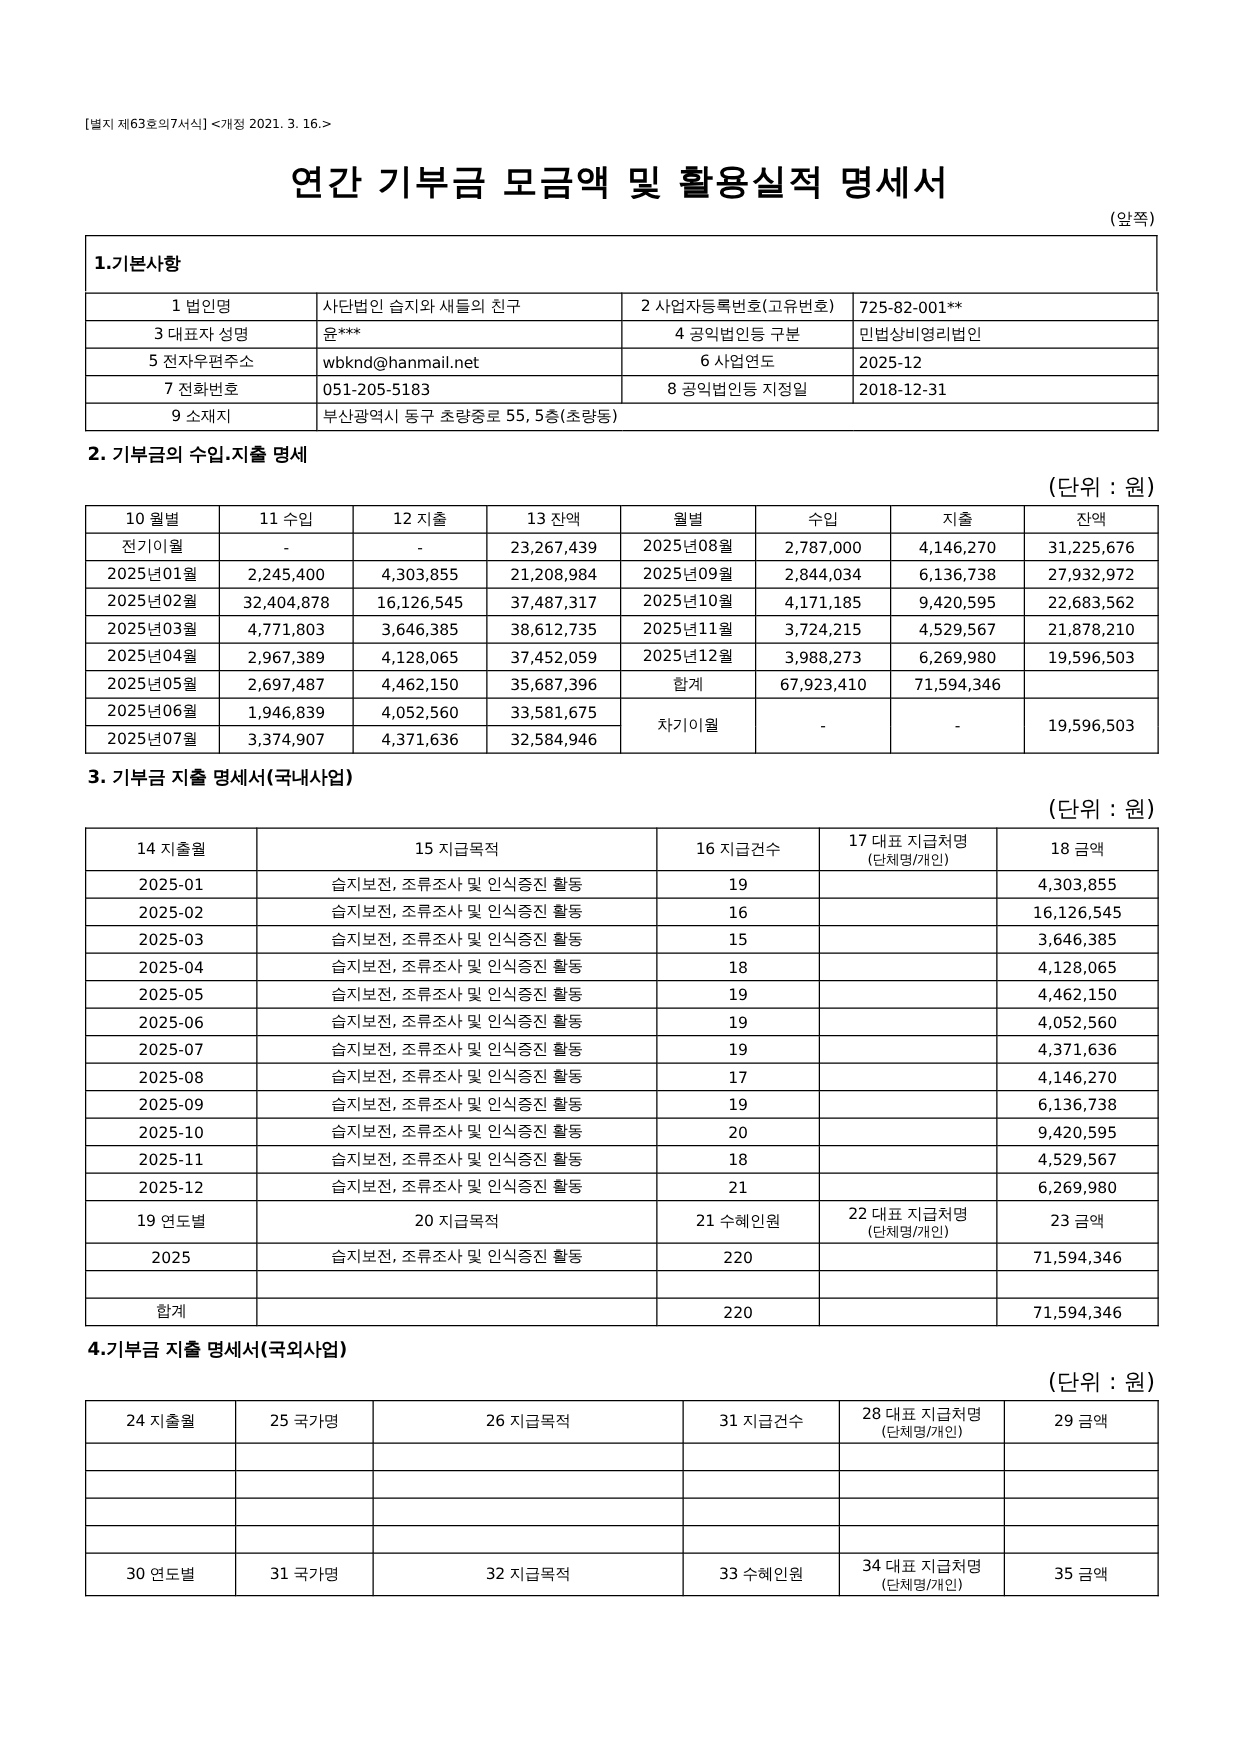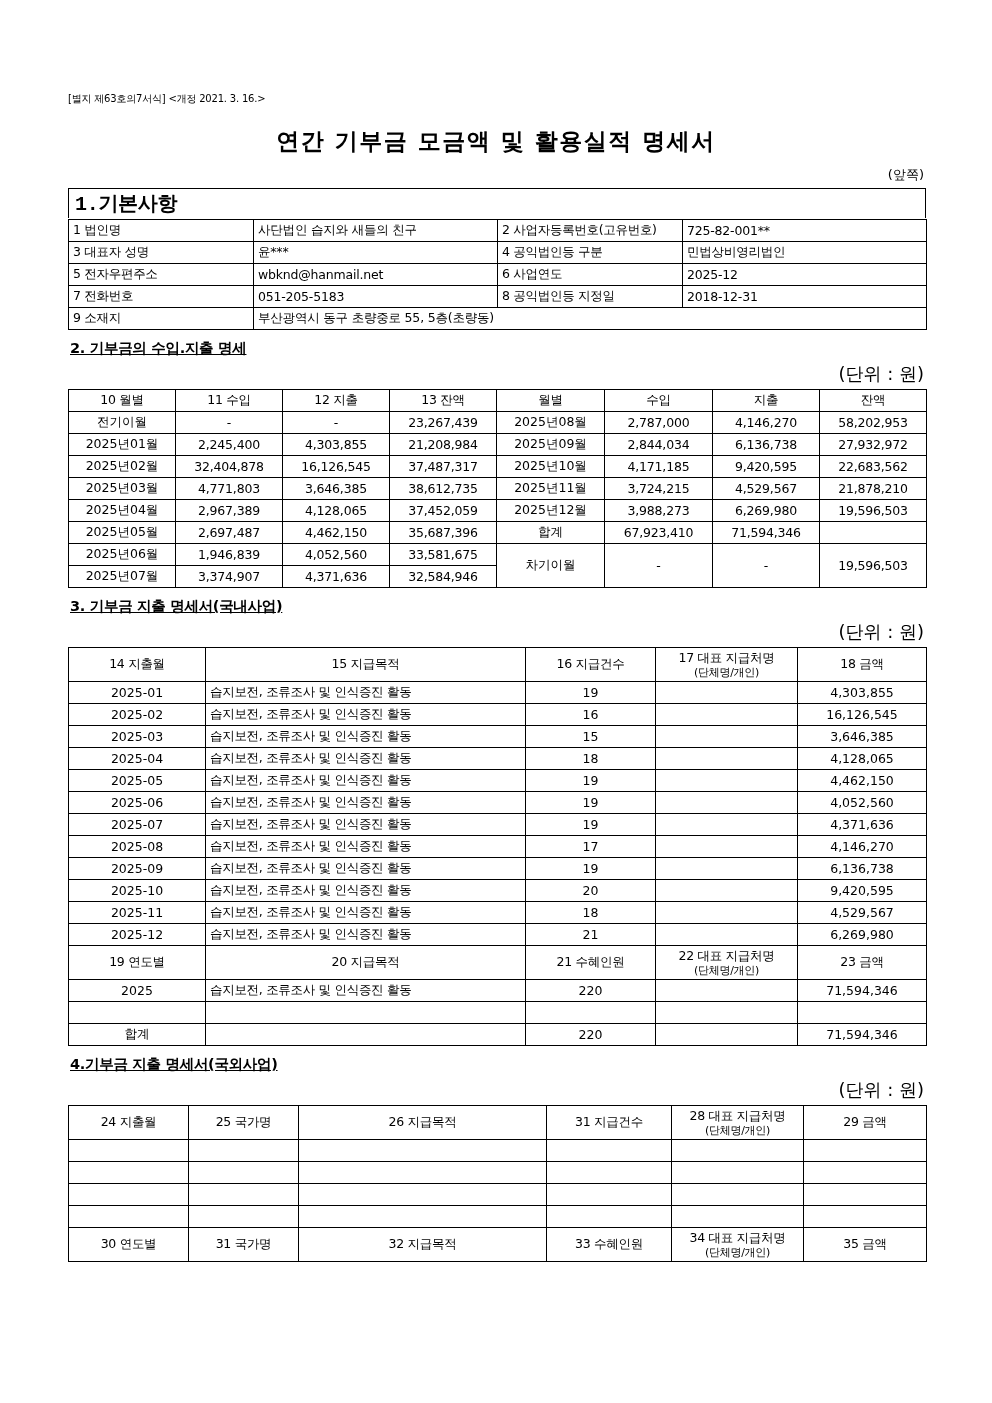--- a/index.html
+++ b/index.html
@@ -29,21 +29,21 @@
     font-size: 10px;
     letter-spacing: -0.2px;
     white-space: nowrap;
   }
   .doc-title {
     position: absolute;
     left: 0;
     top: 126px;
     width: 992px;
     text-align: center;
-    font-size: 23px;
+    font-size: 28px;
     font-weight: bold;
     letter-spacing: 1.5px;
   }
   .side-note {
     position: absolute;
     right: 68px;
     top: 166px;
     font-size: 13px;
   }
   .content {
@@ -51,21 +51,20 @@
     left: 68px;
     top: 188px;
     width: 858px;
   }
   .section-head {
     font-size: 14.5px;
     font-weight: bold;
     letter-spacing: -0.3px;
     margin: 0;
     padding: 0 0 2px 2px;
-    text-decoration: underline;
   }
   .sec-gap-top { margin-top: 9px; }
   .unit-note {
     text-align: right;
     font-size: 18px;
     padding: 2px 2px 3px 0;
   }
   table {
     border-collapse: collapse;
     width: 100%;
@@ -75,41 +74,40 @@
     border: 1px solid #000000;
     font-size: 12.5px;
     font-weight: normal;
     padding: 2px 4px;
     height: 22px;
     box-sizing: border-box;
     overflow: hidden;
     white-space: nowrap;
   }
   .t-basic td { height: 23.5px; }
-  .lbl { text-align: left; padding-left: 6px; letter-spacing: -0.3px; }
+  .lbl { text-align: center; padding-left: 6px; letter-spacing: -0.3px; }
   .val { text-align: left; padding-left: 8px; letter-spacing: -0.2px; }
   .ctr { text-align: center; }
   .rgt { text-align: center; padding-right: 8px; }
   .num { text-align: center; padding-right: 8px; font-size: 11.5px; letter-spacing: -0.2px; }
   .hdr { text-align: center; font-size: 12.5px; letter-spacing: -0.3px; }
   .hdr small { display: block; font-size: 11px; line-height: 1.1; }
   .t-basic { margin-top: 1px; }
   .t-month td, .t-month th { height: 25px; }
   .t-dom td, .t-dom th { height: 23.5px; }
   .t-for td, .t-for th { height: 25px; }
   .rowtall td { height: 29px; }
   .blank { height: 23px; }
   .hdr-section-title {
     border: 1px solid #000;
     border-bottom: none;
-    font-size: 20px;
+    font-size: 14px;
     font-weight: bold;
-    padding: 1px 6px;
+    padding: 13px 6px;
     letter-spacing: -0.3px;
-    font-family: Liberation Mono, monospace;
   }
 </style>
 </head>
 <body>
 
 <div class="page">
 
   <div class="form-no">[별지 제63호의7서식] &lt;개정 2021. 3. 16.&gt;</div>
   <div class="doc-title">연간 기부금 모금액 및 활용실적 명세서</div>
   <div class="side-note">(앞쪽)</div>
@@ -183,21 +181,21 @@
       </thead>
       <tbody>
         <tr>
           <td class="ctr">전기이월</td>
           <td class="ctr">-</td>
           <td class="ctr">-</td>
           <td class="num">23,267,439</td>
           <td class="ctr">2025년08월</td>
           <td class="num">2,787,000</td>
           <td class="num">4,146,270</td>
-          <td class="num">58,202,953</td>
+          <td class="num">31,225,676</td>
         </tr>
         <tr>
           <td class="ctr">2025년01월</td>
           <td class="num">2,245,400</td>
           <td class="num">4,303,855</td>
           <td class="num">21,208,984</td>
           <td class="ctr">2025년09월</td>
           <td class="num">2,844,034</td>
           <td class="num">6,136,738</td>
           <td class="num">27,932,972</td>

